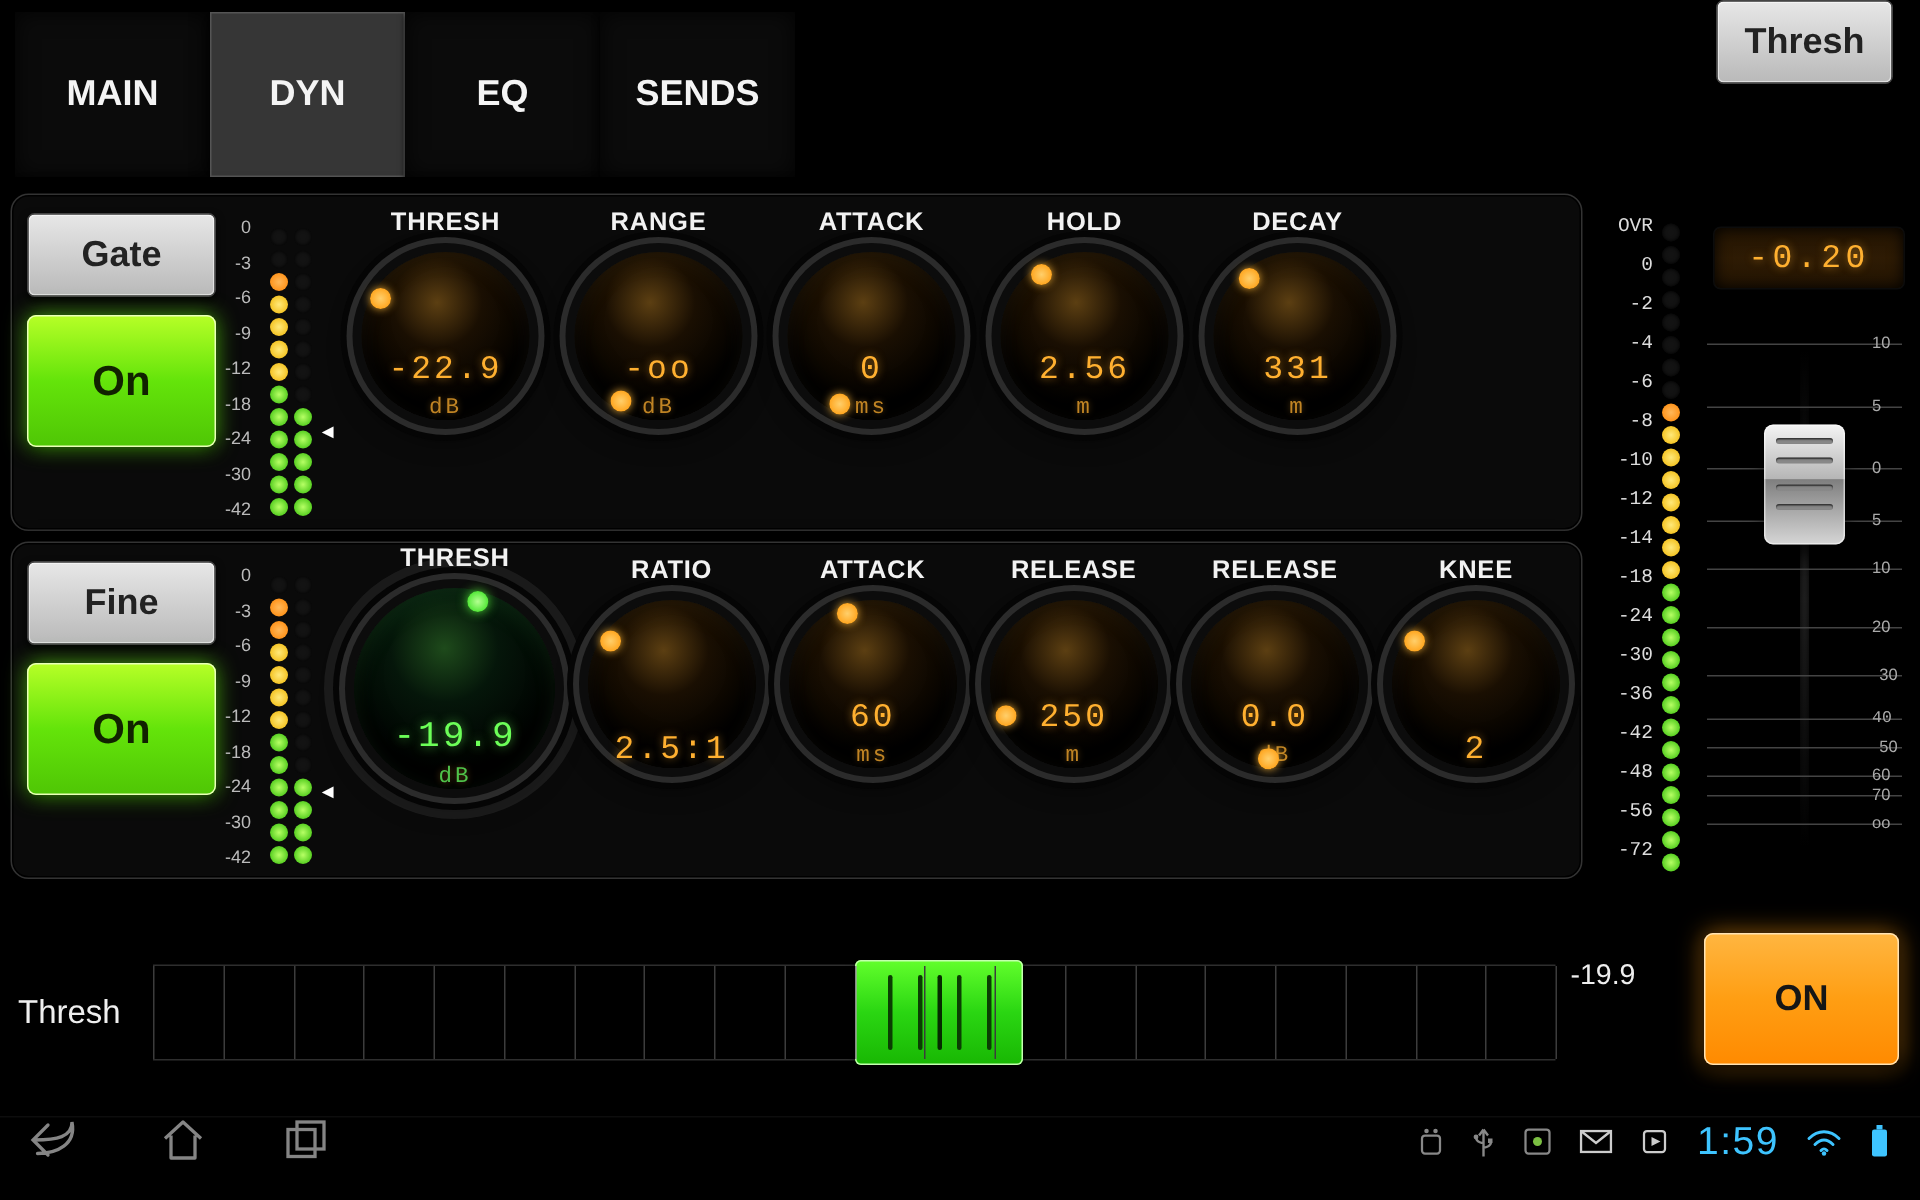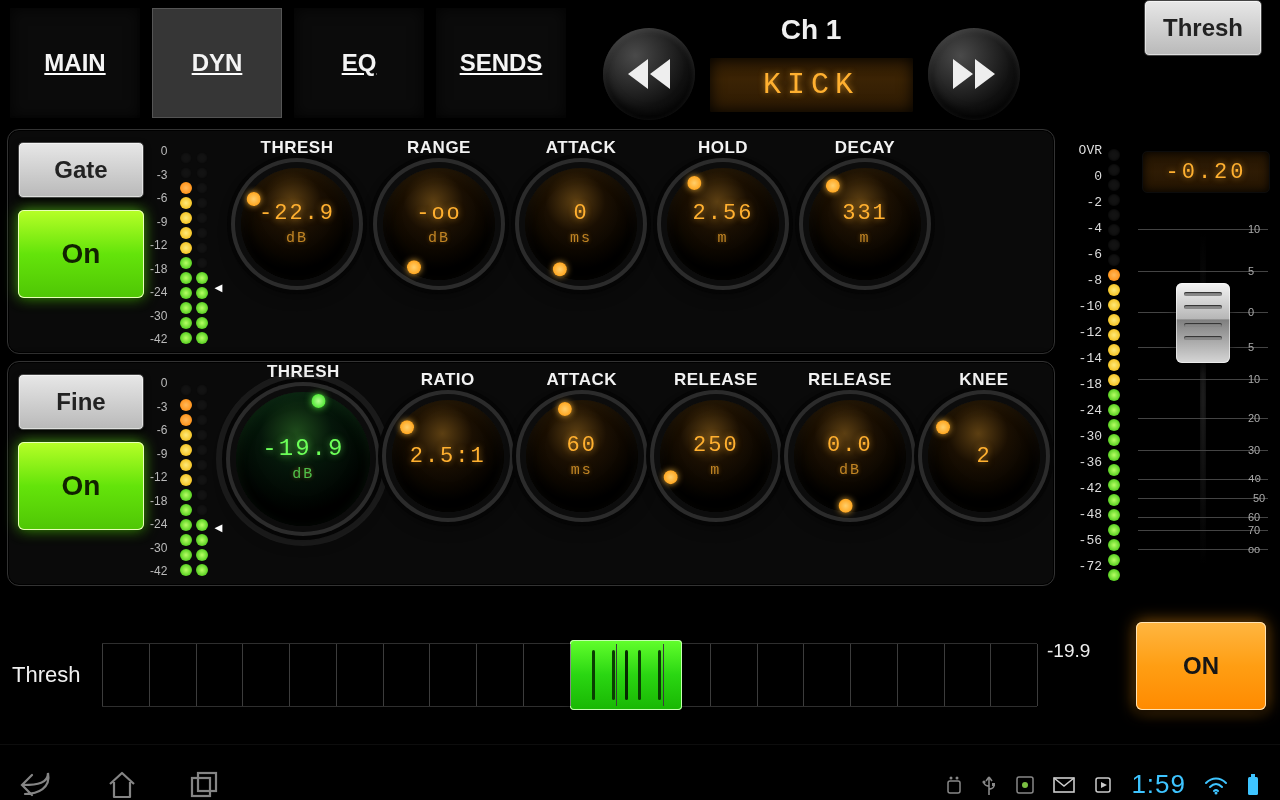--- a/index.html
+++ b/index.html
@@ -11,21 +11,21 @@
     position: relative;
   }
 
   
   .topbar {
     position: absolute; top: 0; left: 0; right: 0; height: 120px;
     display: flex; align-items: center;
     padding: 6px 10px 0 10px;
   }
   .tabs {
-    display: flex; gap: 12px; text-decoration: underline;
+    display: flex; gap: 0;
   }
   .tab {
     width: 130px; height: 110px;
     background: #0b0b0b;
     display: flex; align-items: center; justify-content: center;
     font-size: 24px; font-weight: bold; color: #f4f4f4;
     box-shadow: inset 0 0 15px rgba(0,0,0,.8), 0 2px 4px rgba(0,0,0,.8);
     cursor: pointer;
   }
   .tab.active {
@@ -153,21 +153,21 @@
     position:relative;
     width: 112px; height: 112px; border-radius:50%;
     background: radial-gradient(circle at 45% 30%, #5c3f12 0%, #1a0f02 30%, #000 70%);
     box-shadow:
       0 0 0 6px #0c0c0c,
       0 0 0 10px #2b2b2b,
       0 0 0 14px #050505,
       0 8px 20px #000,
       inset 0 6px 14px rgba(255,200,100,.06),
       inset 0 -10px 16px rgba(0,0,0,.9);
-    display:flex; flex-direction:column; align-items:center; justify-content:center;
+    display:flex; flex-direction:column; align-items:center; justify-content:flex-end;
     cursor:pointer;
   }
   .knob.big {
     width:134px; height:134px;
     box-shadow:
       0 0 0 6px #0c0c0c,
       0 0 0 10px #2b2b2b,
       0 0 0 14px #050505,
       0 0 0 20px rgba(180,180,180,.10),
       0 8px 20px #000,
@@ -265,54 +265,38 @@
     box-shadow: inset 0 0 0 1px #ffe3b4, 0 4px 10px #000c, 0 0 16px #ff9b12a0;
     display:flex; align-items:center; justify-content:center;
     font-size:24px; font-weight:bold; color:#161616;
     cursor:pointer;
   }
 
   
   .android-bar {
     position:absolute; bottom:0; left:0; right:0; height:56px;
     background:#000; border-top:1px solid #0d0d0d;
-    display:flex; align-items:flex-end; justify-content:space-between;
+    display:flex; align-items:flex-start; justify-content:space-between;
     padding:0 20px;
   }
   .android-nav { display:flex; gap:50px; align-items:center;}
   .aico { color:#858585; }
   .android-status { display:flex; gap:18px; align-items:center; color:#8e8e8e; font-size:14px;}
   .clock { font-size:26px; color:#3ec4ff; letter-spacing:1px; font-family:Arial;}
   svg { display:block; }
 </style>
 </head>
 <body>
 
 <div class="topbar">
   <div class="tabs">
     <div class="tab">MAIN</div>
     <div class="tab active">DYN</div>
     <div class="tab">EQ</div>
     <div class="tab">SENDS</div>
-  </div>
-  <div class="channel-nav">
-    <div class="channel-title">Ch 1</div>
-    <div class="ch-row">
-      <div class="nav-btn">
-        <svg width="46" height="30" viewBox="0 0 46 30">
-            <path d="M22 0 L2 15 L22 30 Z M44 0 L24 15 L44 30 Z" fill="#eee"></path>
-          </svg>
-      </div>
-      <div class="lcd">KICK</div>
-      <div class="nav-btn">
-        <svg width="46" height="30" viewBox="0 0 46 30">
-            <path d="M2 0 L22 15 L2 30 Z M24 0 L44 15 L24 30 Z" fill="#eee"></path>
-          </svg>
-      </div>
-    </div>
   </div>
   <div class="top-right-btns">
     <div class="grey-btn">Thresh</div>
   </div>
 </div>
 
 <div class="panel panel-gate">
   <div class="side">
     <div class="grey-btn">Gate</div>
     <div class="on-btn">On</div>
@@ -560,21 +544,21 @@
       <div class="fader-num" style="top: 35.6px; right: -2px;">5</div>
       <div class="fader-track-tick" style="top: 83.2px;"></div>
       <div class="fader-num" style="top: 77.2px; right: -2px;">0</div>
       <div class="fader-track-tick" style="top: 118.4px;"></div>
       <div class="fader-num" style="top: 112.4px; right: -2px;">5</div>
       <div class="fader-track-tick" style="top: 150.4px;"></div>
       <div class="fader-num" style="top: 144.4px; right: -2px;">10</div>
       <div class="fader-track-tick" style="top: 188.8px;"></div>
       <div class="fader-num" style="top: 182.8px; right: -2px;">20</div>
       <div class="fader-track-tick" style="top: 220.8px;"></div>
-      <div class="fader-num" style="top: 214.8px; right: -2px;">30</div>
+      <div class="fader-num" style="top: 214.8px; right: -2px; text-align: center;">30</div>
       <div class="fader-track-tick" style="top: 249.6px;"></div>
       <div class="fader-num" style="top: 243.6px; right: -2px; font-family: Liberation Mono, monospace;">40</div>
       <div class="fader-track-tick" style="top: 268.8px;"></div>
       <div class="fader-num" style="top: 262.8px; right: -2px; text-align: center;">50</div>
       <div class="fader-track-tick" style="top: 288px;"></div>
       <div class="fader-num" style="top: 282px; right: -2px;">60</div>
       <div class="fader-track-tick" style="top: 300.8px;"></div>
       <div class="fader-num" style="top: 294.8px; right: -2px;">70</div>
       <div class="fader-track-tick" style="top: 320px;"></div>
       <div class="fader-num" style="top: 314px; right: -2px;">oo</div>

